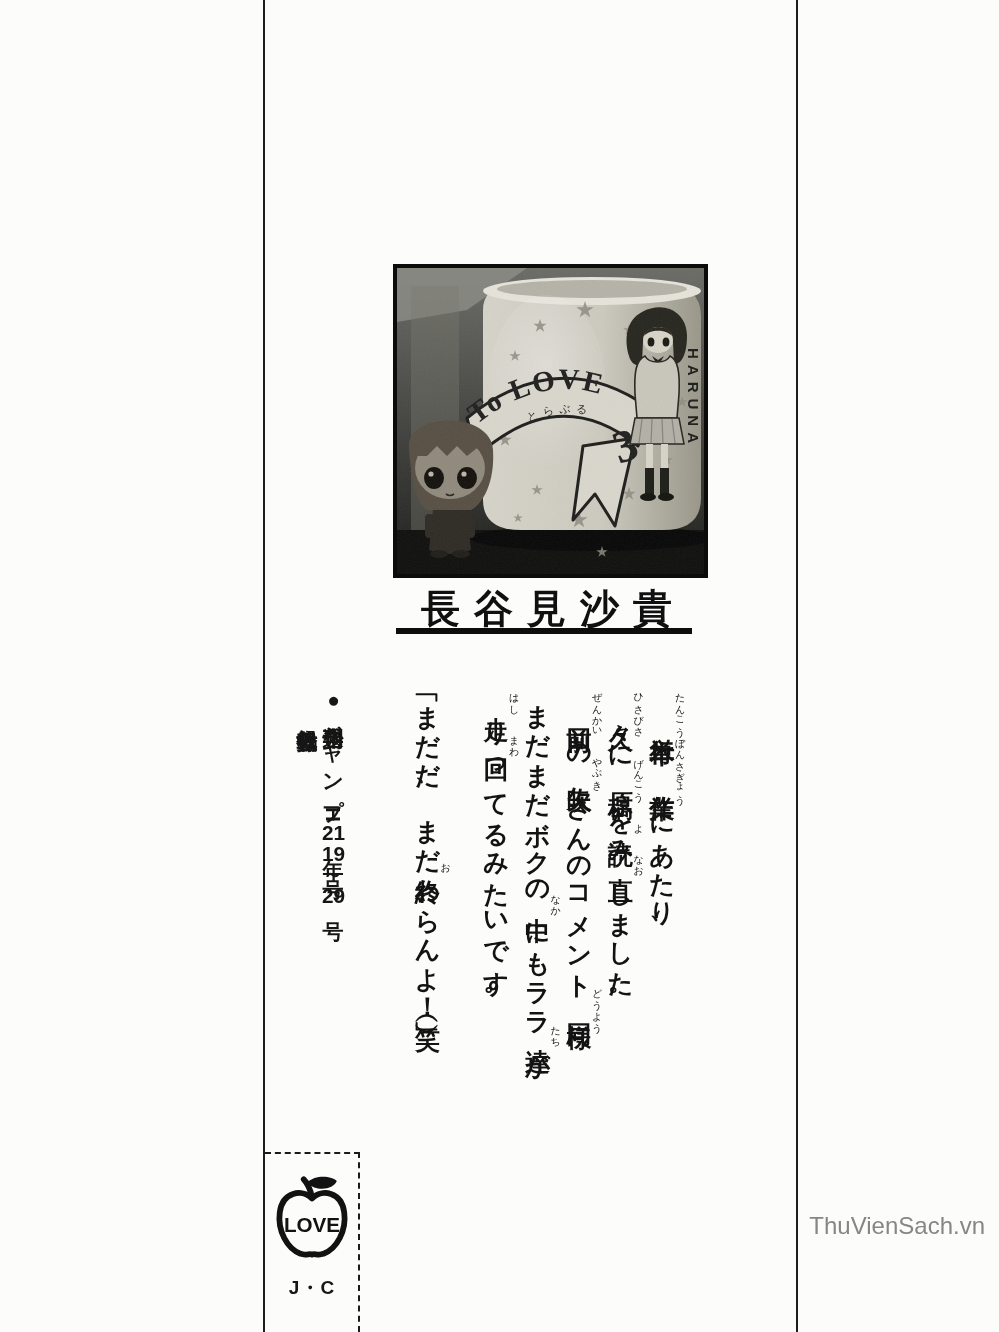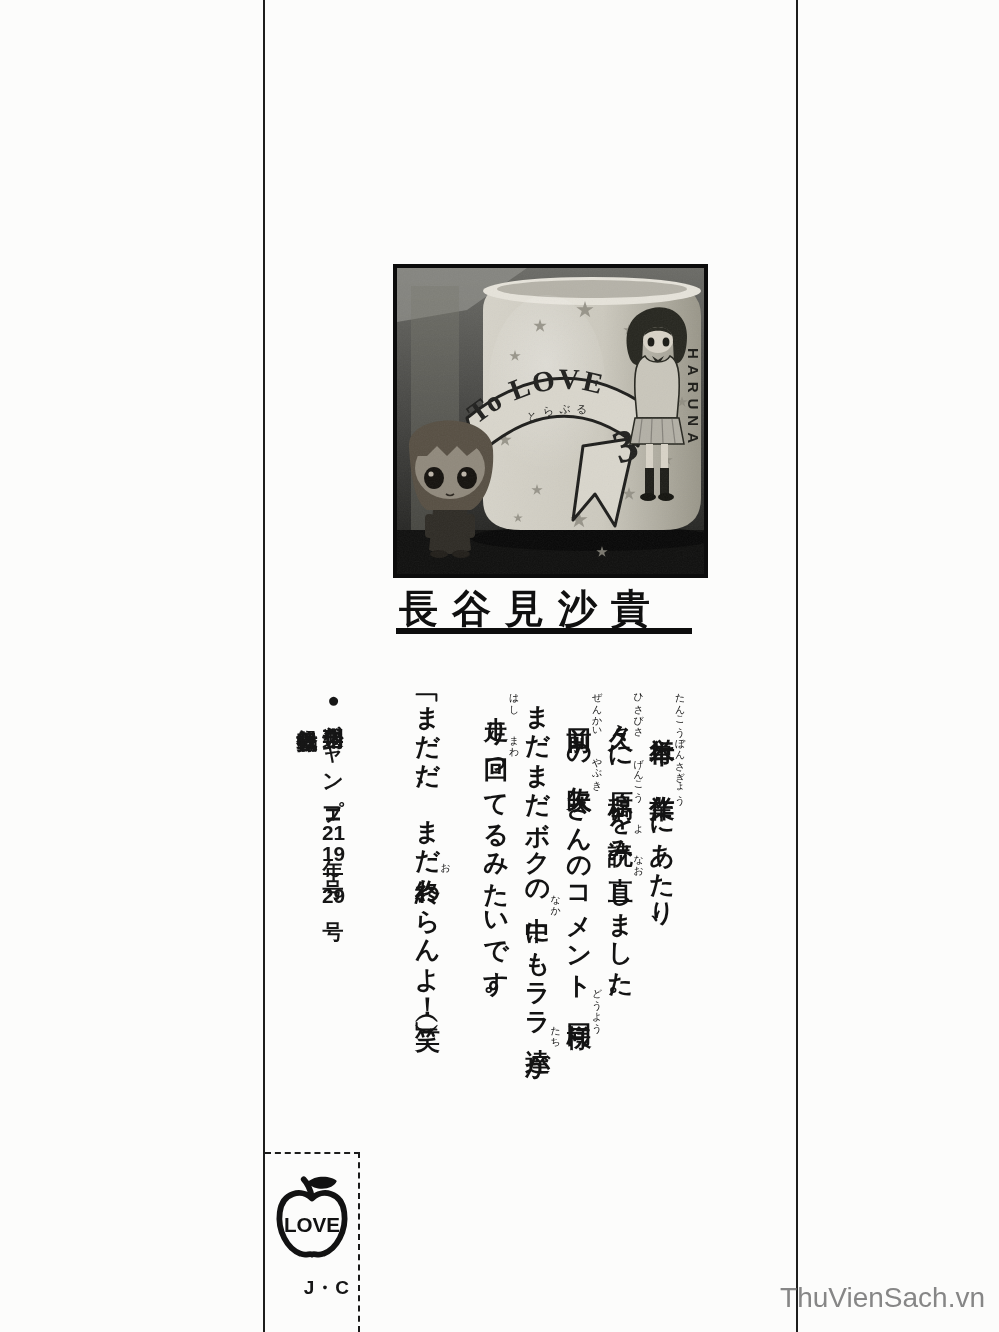--- a/index.html
+++ b/index.html
@@ -14,21 +14,21 @@
   .vline-right{left:796px;}
 
   .photo-frame{
     position:absolute;left:393px;top:264px;width:307px;height:306px;
     border:4px solid #0c0c0c;background:#333;
   }
   .photo-frame svg{display:block;}
 
   .author-name{
     position:absolute;left:385px;top:582px;width:323px;
-    text-align:left;font-size:39px;font-weight:bold;
+    text-align:center;font-size:39px;font-weight:bold;
     letter-spacing:14px;text-indent:14px;
     font-family:"Liberation Sans","DejaVu Sans",sans-serif;
     color:#101010;white-space:nowrap;
   }
   .author-underline{
     position:absolute;left:396px;top:628px;width:296px;height:6px;background:#0d0d0d;
   }
 
   .comment-block{
     position:absolute;top:686px;right:314px;height:462px;
@@ -50,29 +50,29 @@
   }
   .side-note .col.indent{padding-top:26px;}
   .tcy{text-combine-upright:all;}
 
   .dash-box{
     position:absolute;left:265px;top:1152px;width:95px;height:180px;
     border-top:2px dashed #1b1b1b;border-right:2px dashed #1b1b1b;
     box-sizing:border-box;
   }
   .logo-wrap{
-    position:absolute;left:274px;top:1176px;width:76px;text-align:right;
+    position:absolute;left:274px;top:1176px;width:76px;text-align:center;
   }
   .jc-imprint{
     margin-top:9px;font-size:19px;font-weight:bold;letter-spacing:1px;
     font-family:"Liberation Sans","DejaVu Sans",sans-serif;color:#161616;
   }
   .watermark{
-    position:absolute;right:14px;top:1282px;
-    font-size:28px;color:#868686;letter-spacing:0px;
+    position:absolute;right:14px;top:1212px;
+    font-size:24px;color:#868686;letter-spacing:0px;
     font-family:"Liberation Sans","DejaVu Sans",sans-serif;
   }
 </style>
 </head>
 <body>
 
 <div class="vline vline-left"></div>
 <div class="vline vline-right"></div>
 
 <div class="photo-frame">

